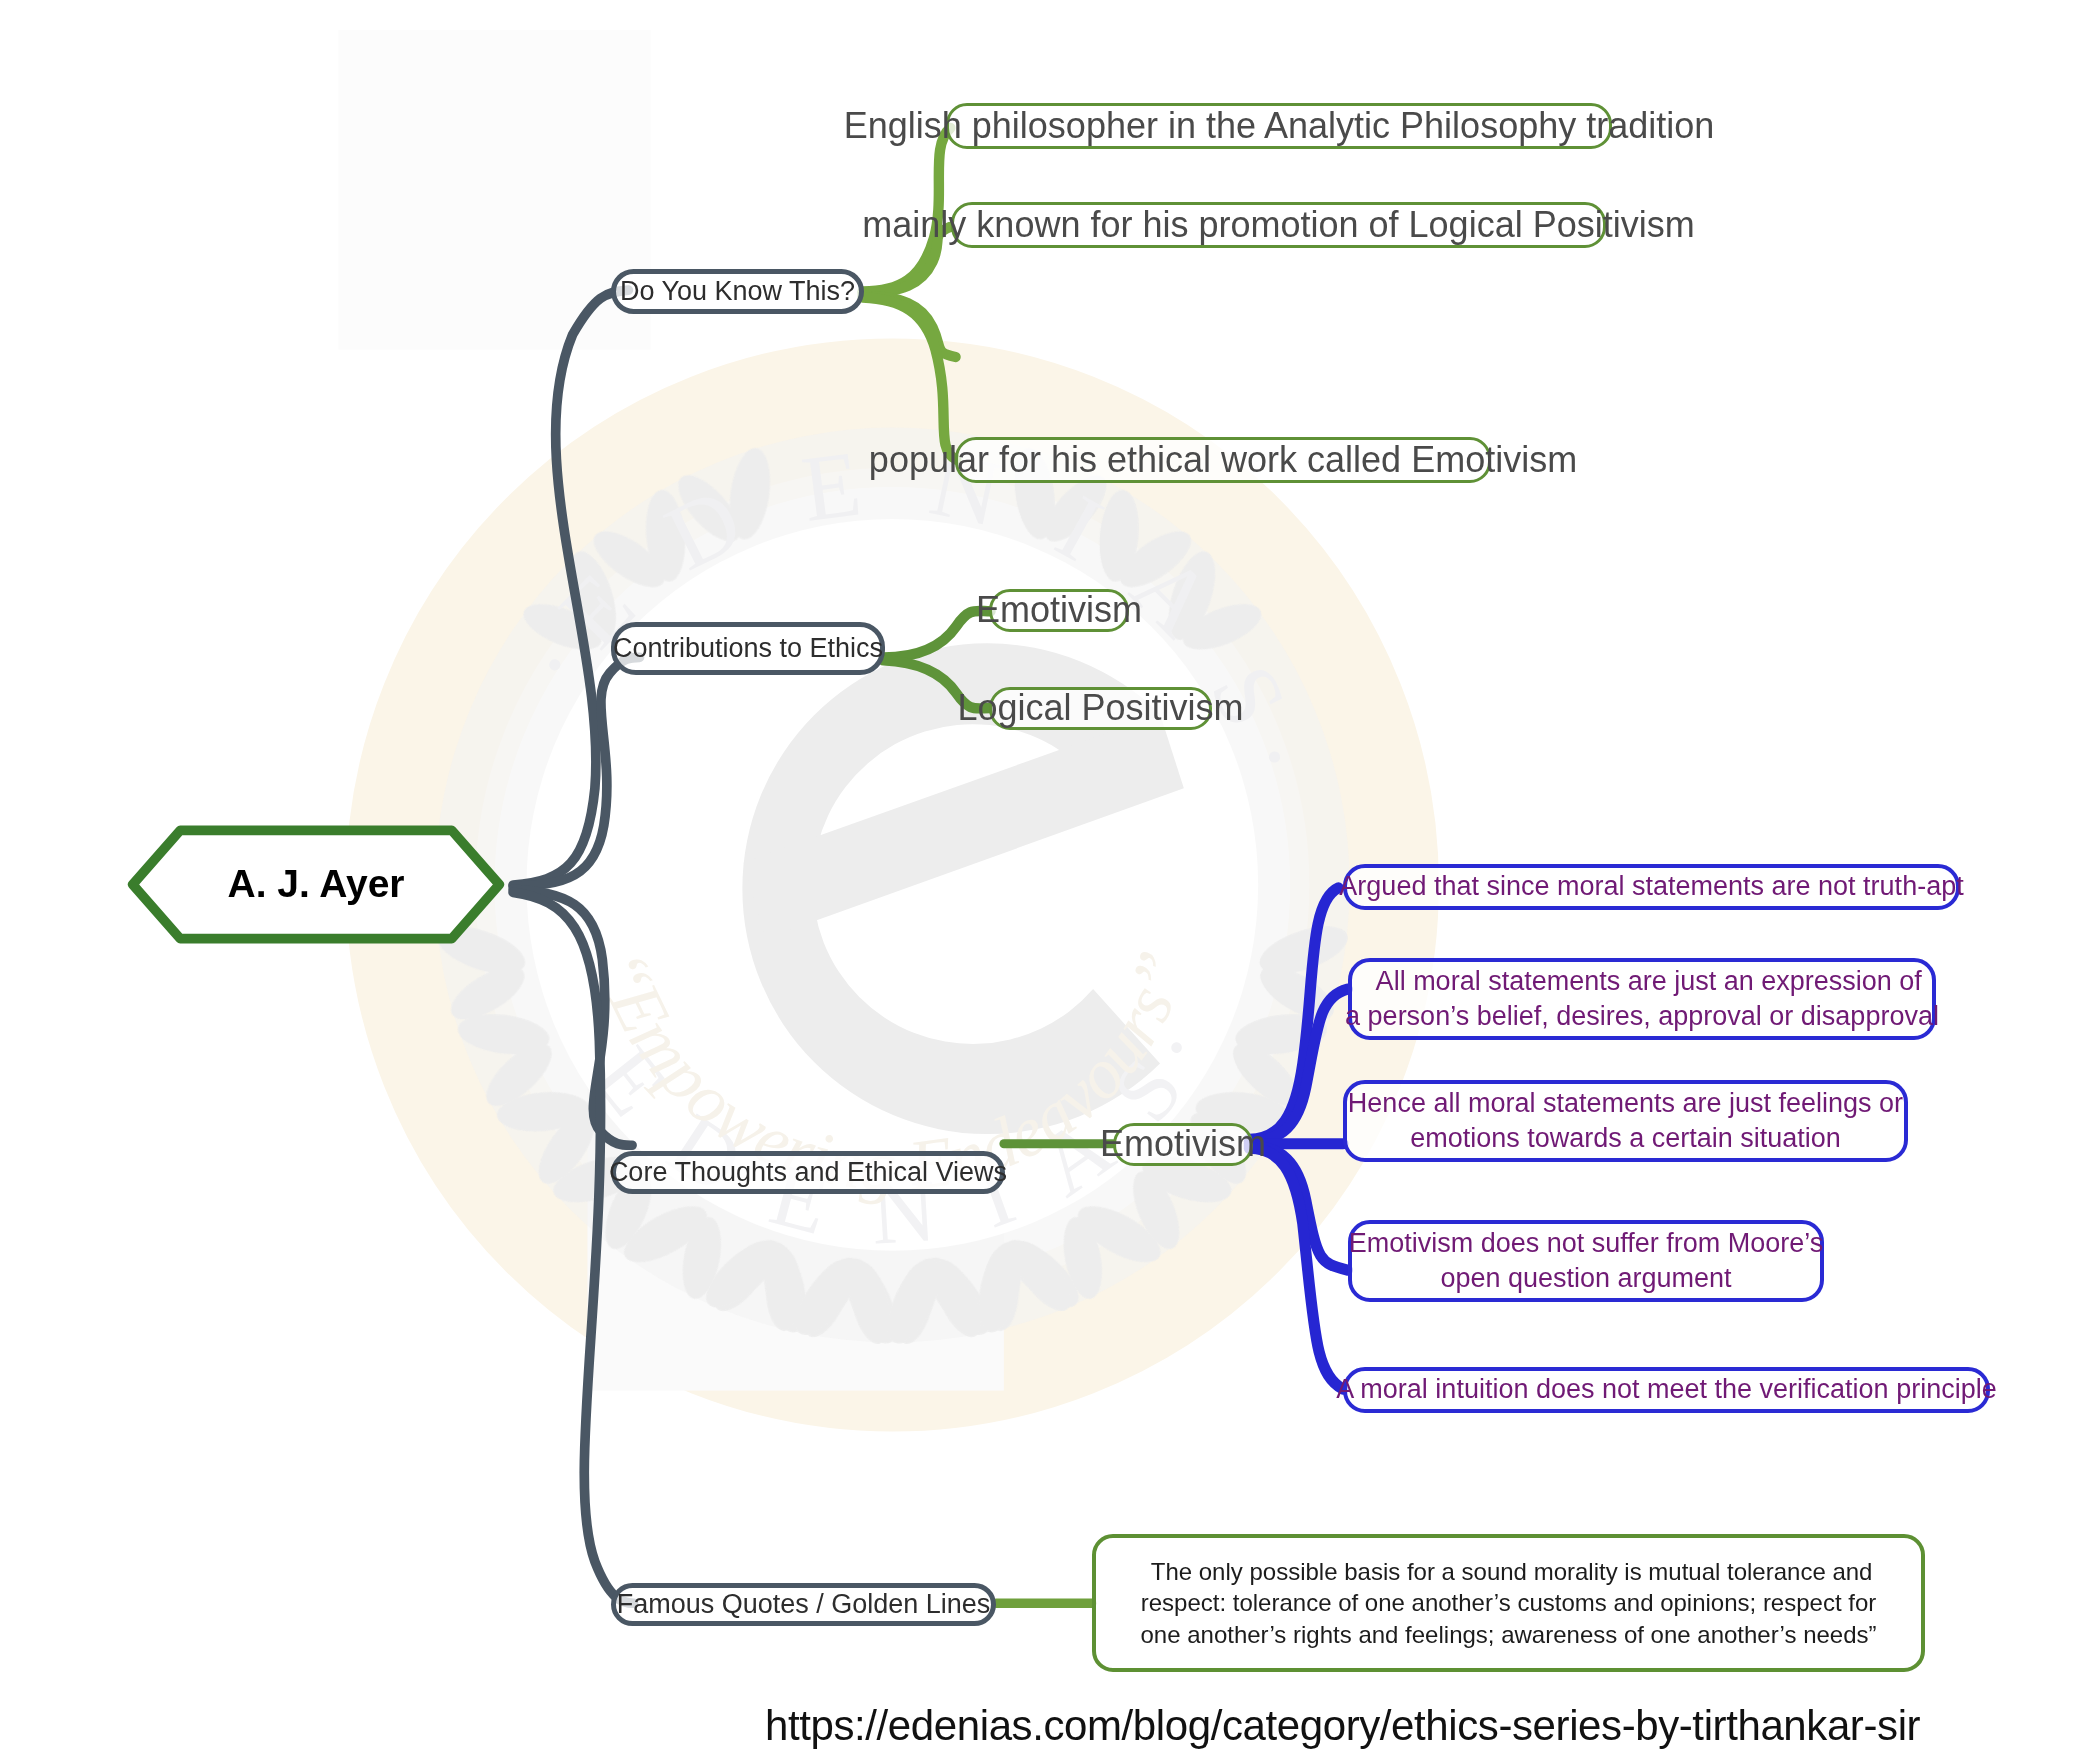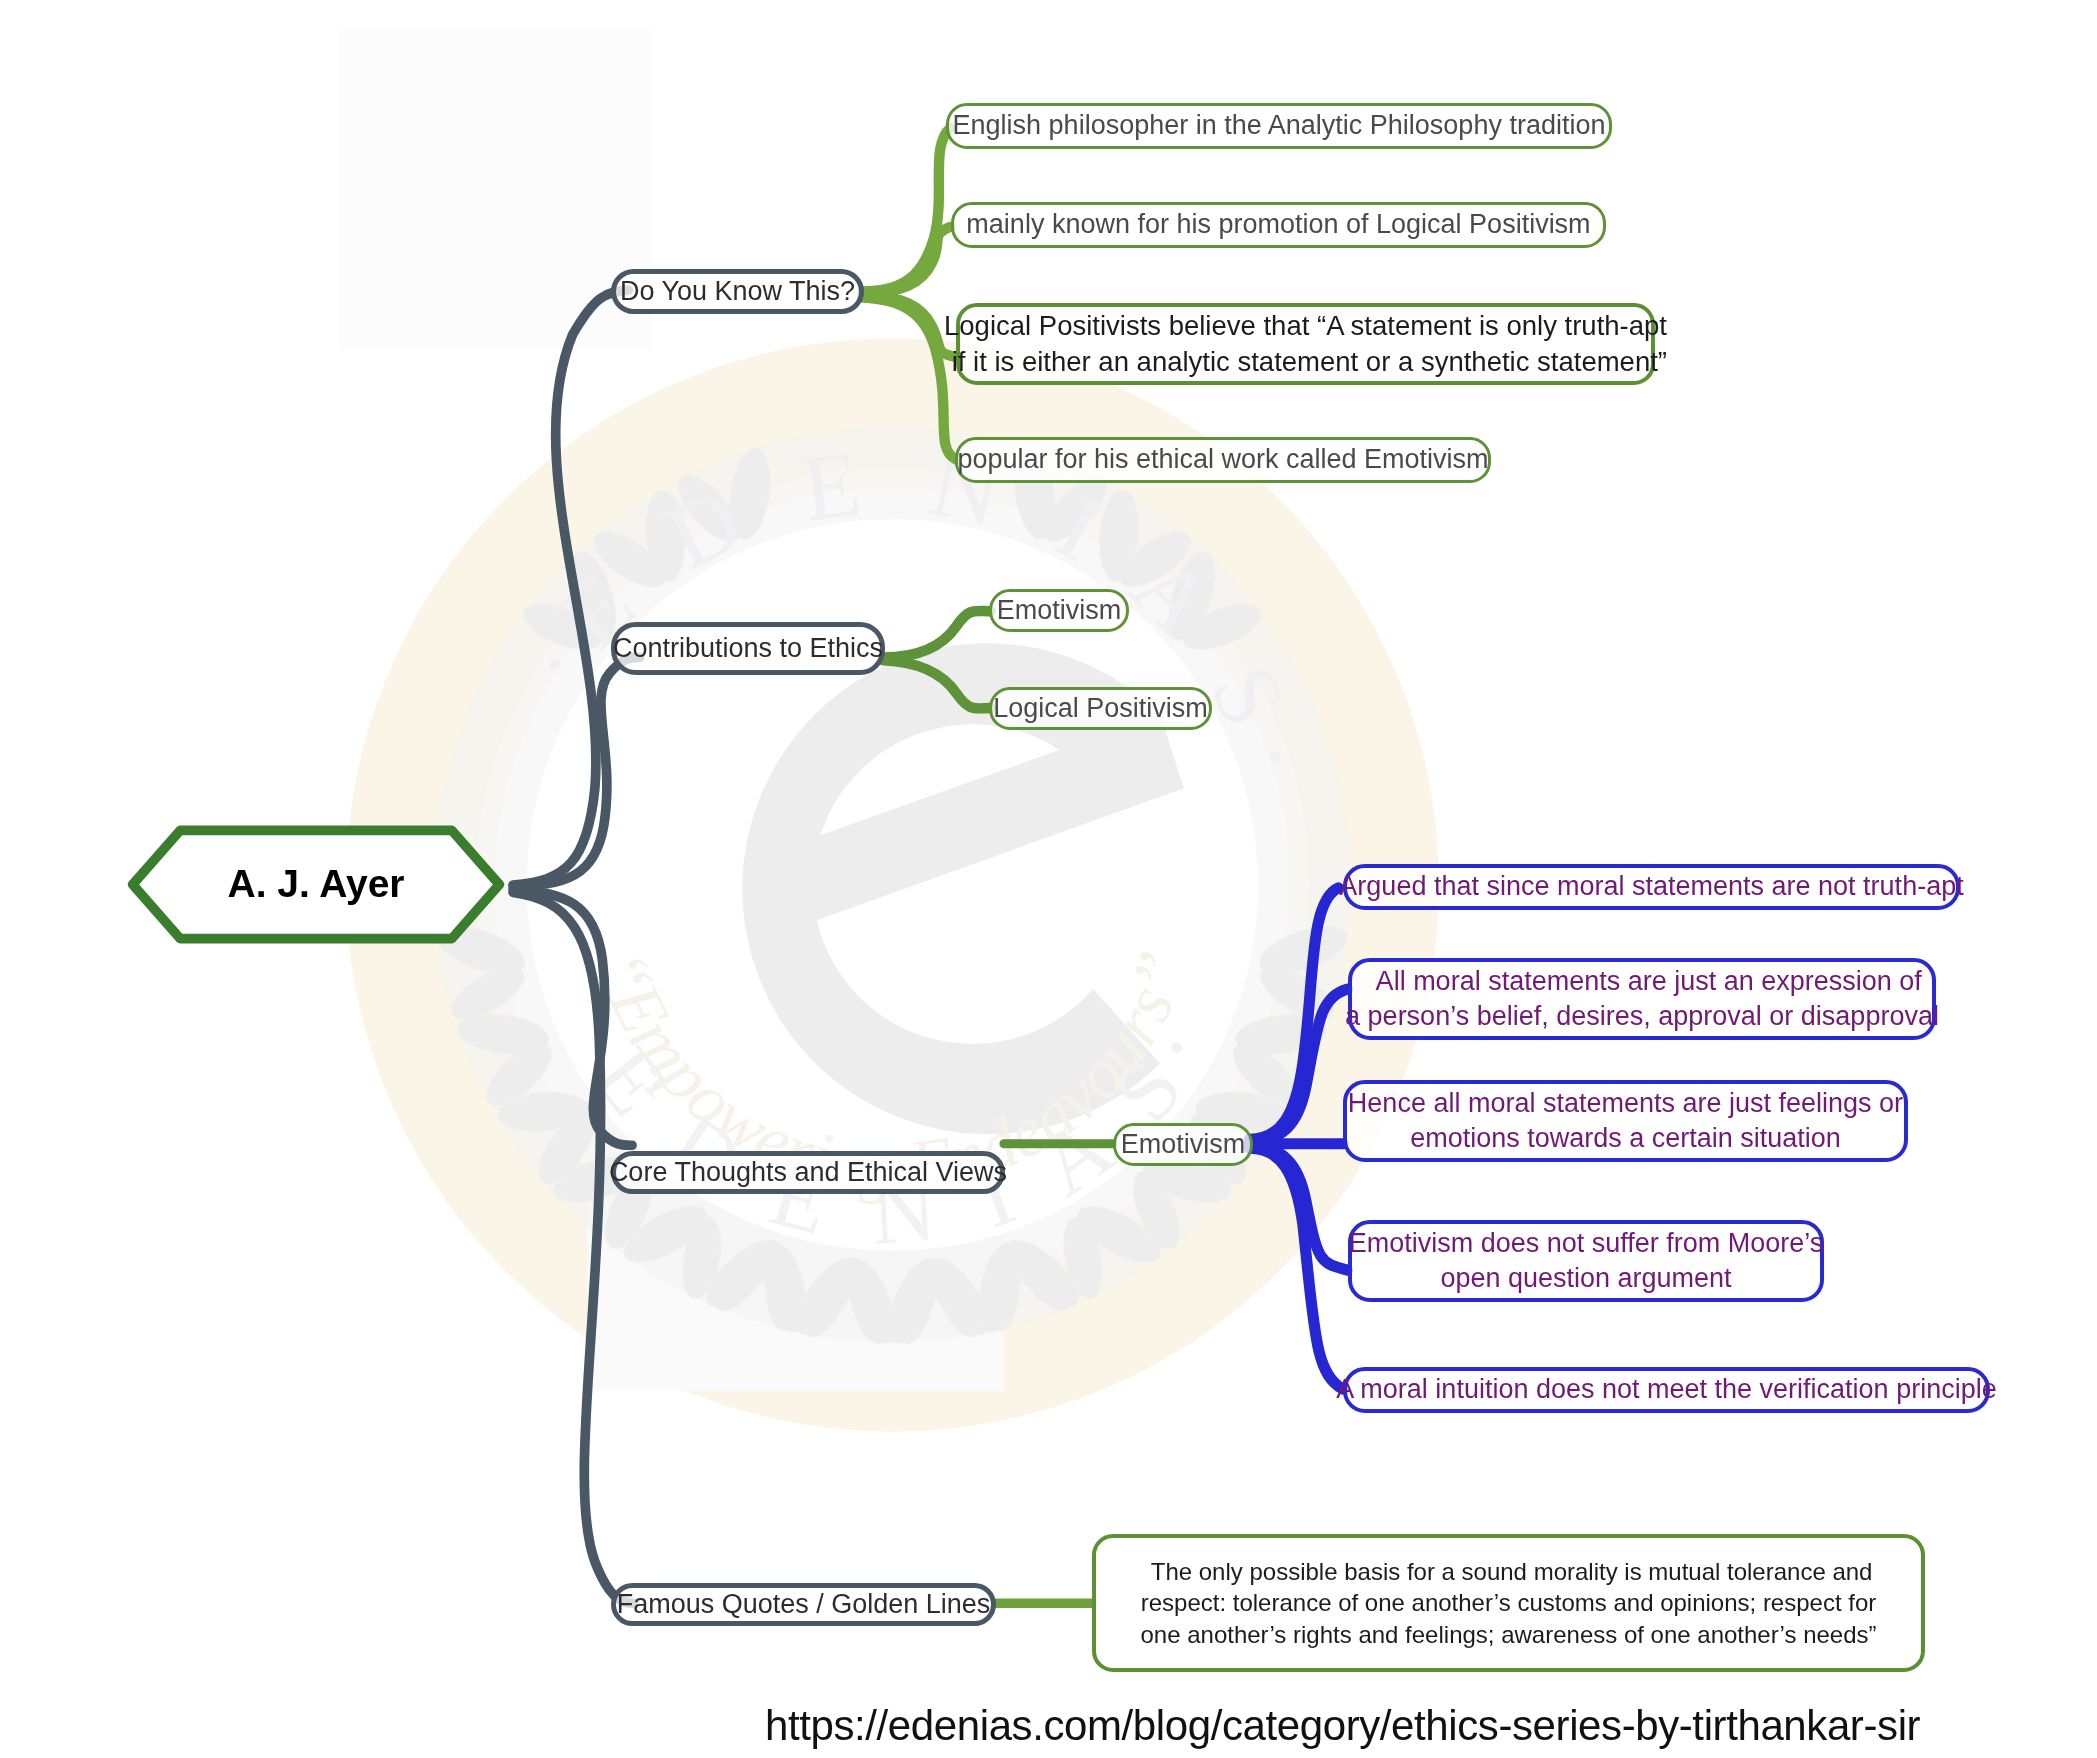--- a/index.html
+++ b/index.html
@@ -48,21 +48,21 @@
   .n-dark {
     border: 5.2px solid #4a5764;
     border-radius: 25px;
     color: #2d2d2d;
     font-size: 27px;
   }
   .n-green {
     border: 3.7px solid #5f9136;
     border-radius: 21px;
     color: #4a4a4a;
-    font-size: 27px;
+    font-size: 36px;
   }
   .n-green-strong {
     border: 4.5px solid #5d9033;
     border-radius: 21px;
     color: #1c1c1c;
     font-size: 27.5px;
   }
   .n-blue {
     border: 4.5px solid #2a2ad4;
     border-radius: 22px;
@@ -291,24 +291,20 @@
   </div>
 
   <div class="node n-green" style="left:946px; top:103px; width:666px; height:46px;">
     <span>English philosopher in the Analytic Philosophy tradition</span>
   </div>
 
   <div class="node n-green" style="left:951px; top:202px; width:655px; height:46px;">
     <span>mainly known for his promotion of Logical Positivism</span>
   </div>
 
-  <div class="node n-green-strong" style="left:956px; top:303px; width:699px; height:82px;">
-    <span>Logical Positivists believe that “A statement is only truth-apt
- if it is either an analytic statement or a synthetic statement”</span>
-  </div>
 
   <div class="node n-green" style="left:955px; top:437px; width:536px; height:46px;align-items:center;">
     <span>popular for his ethical work called Emotivism</span>
   </div>
 
   <div class="node n-dark" style="left:611px; top:622px; width:274px; height:53px;">
     <span>Contributions to Ethics</span>
   </div>
 
   <div class="node n-green" style="left:989px; top:589px; width:140px; height:43px;">

